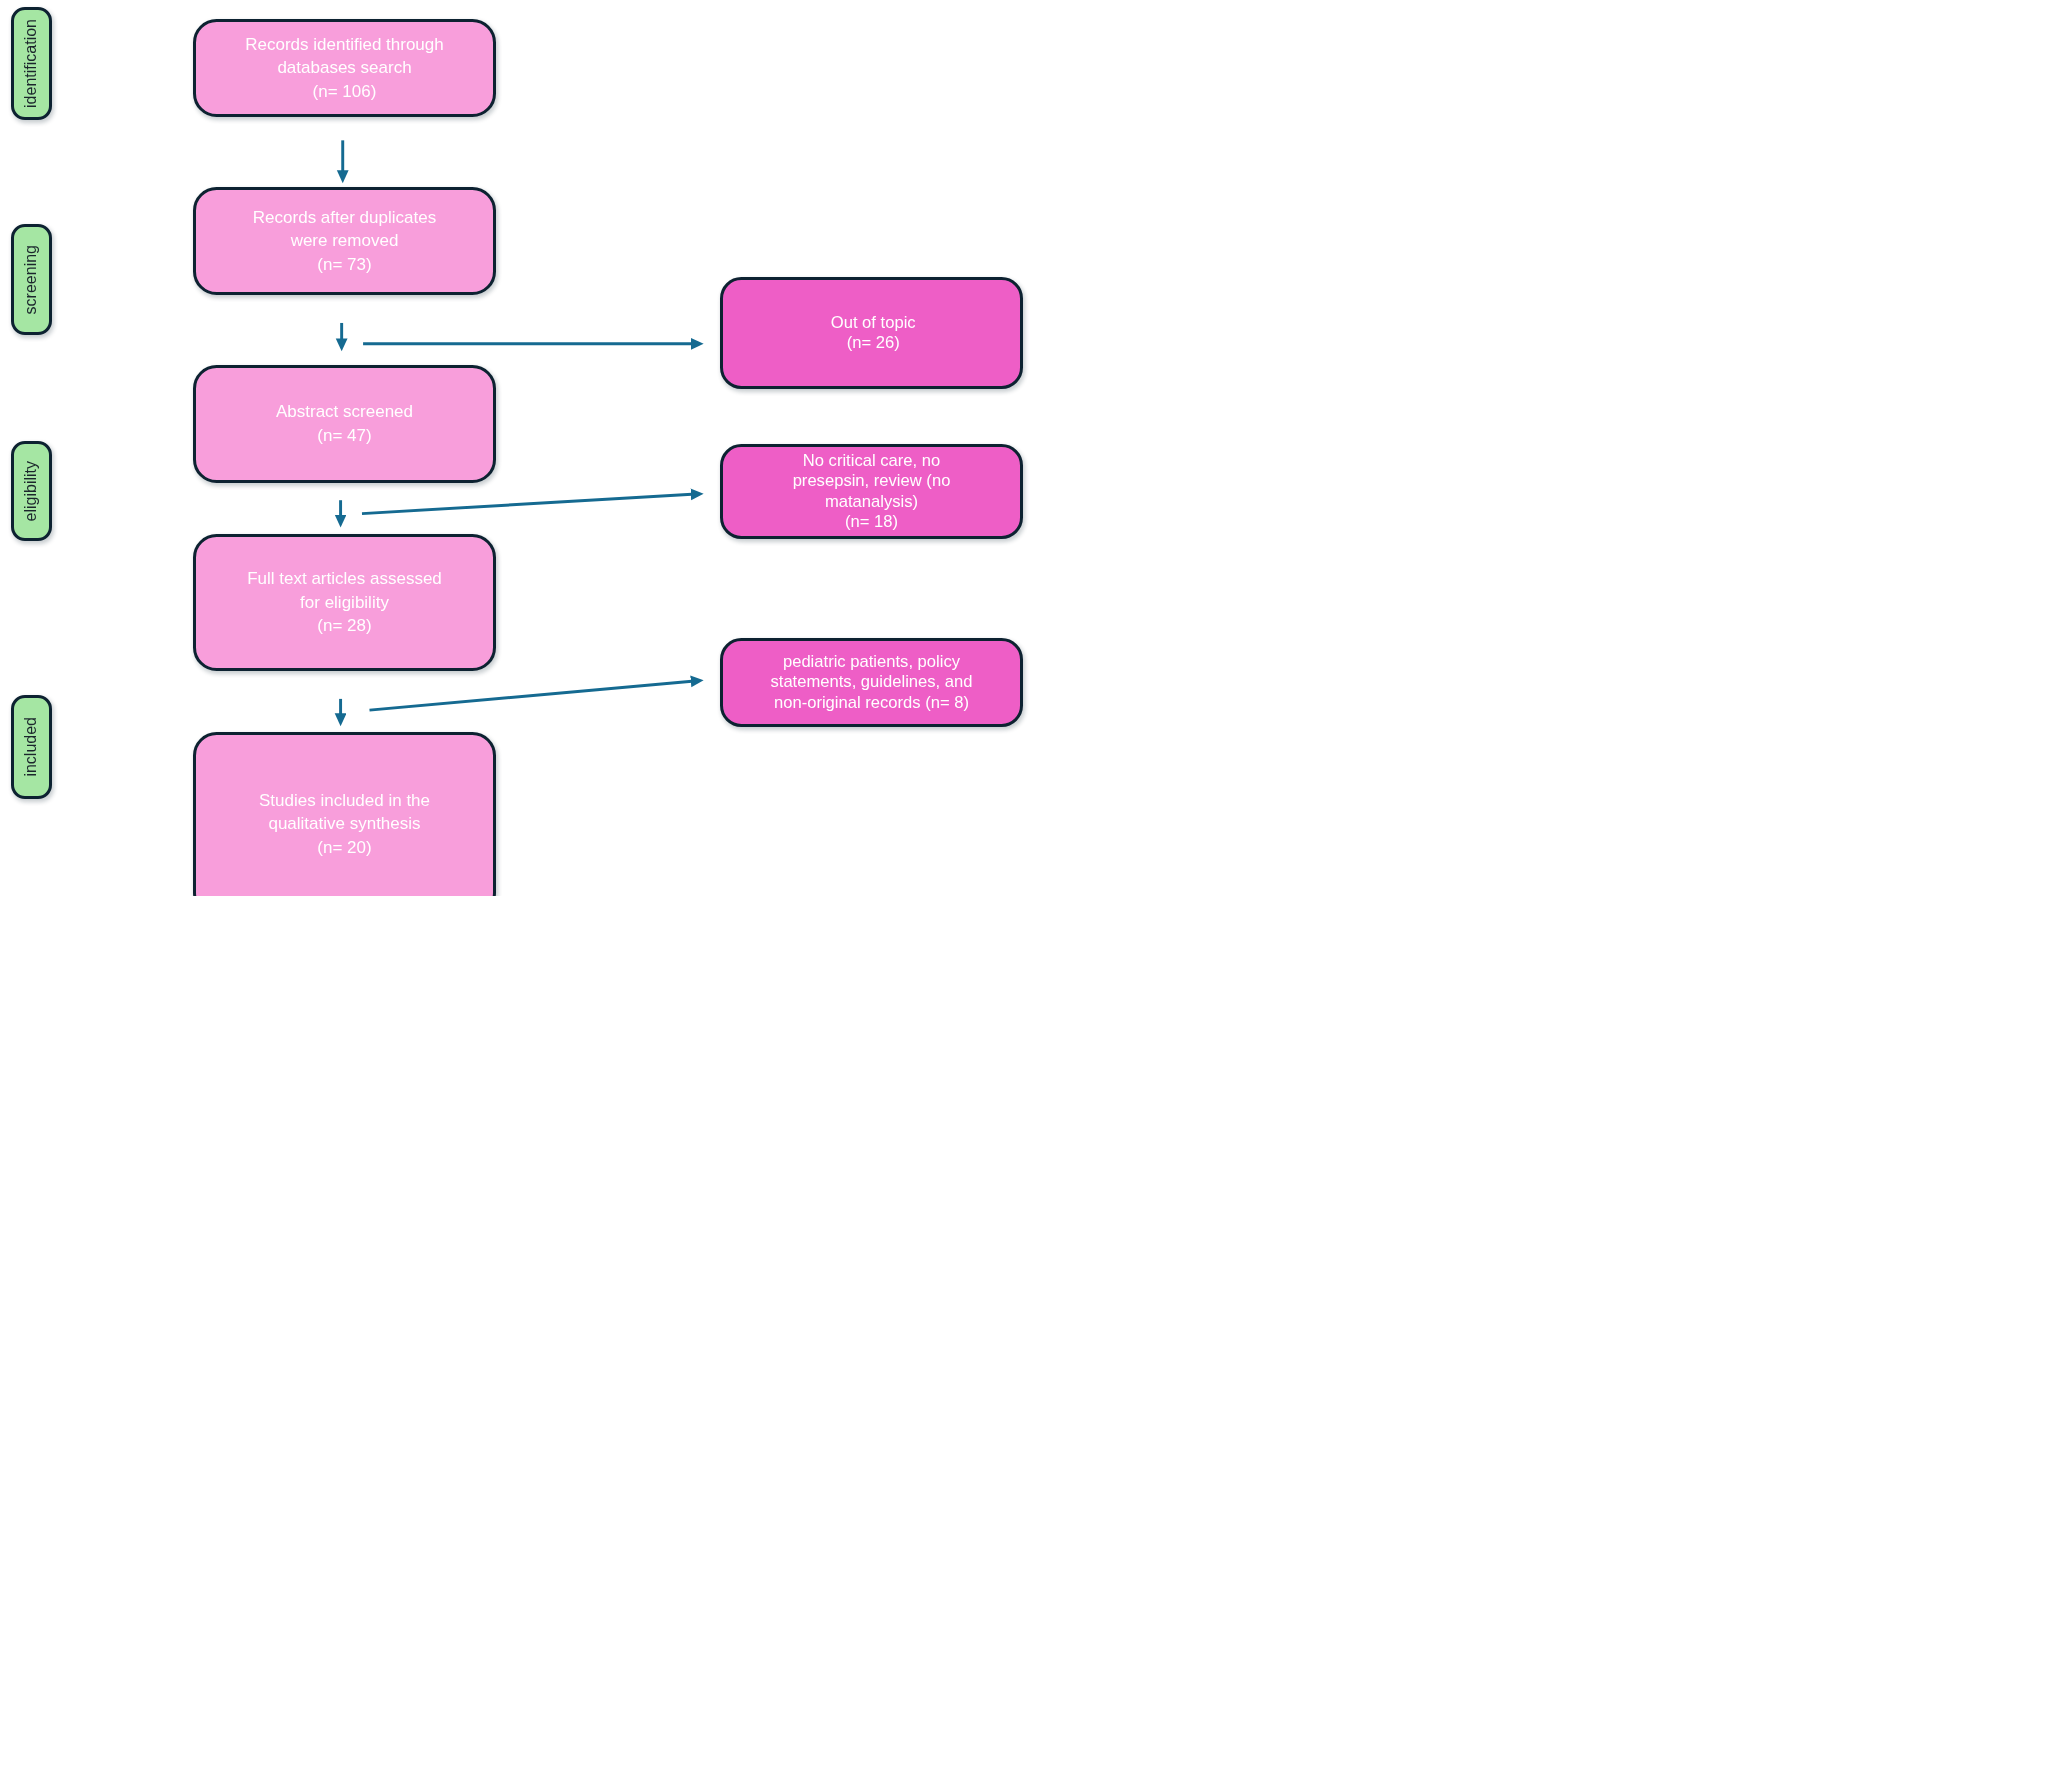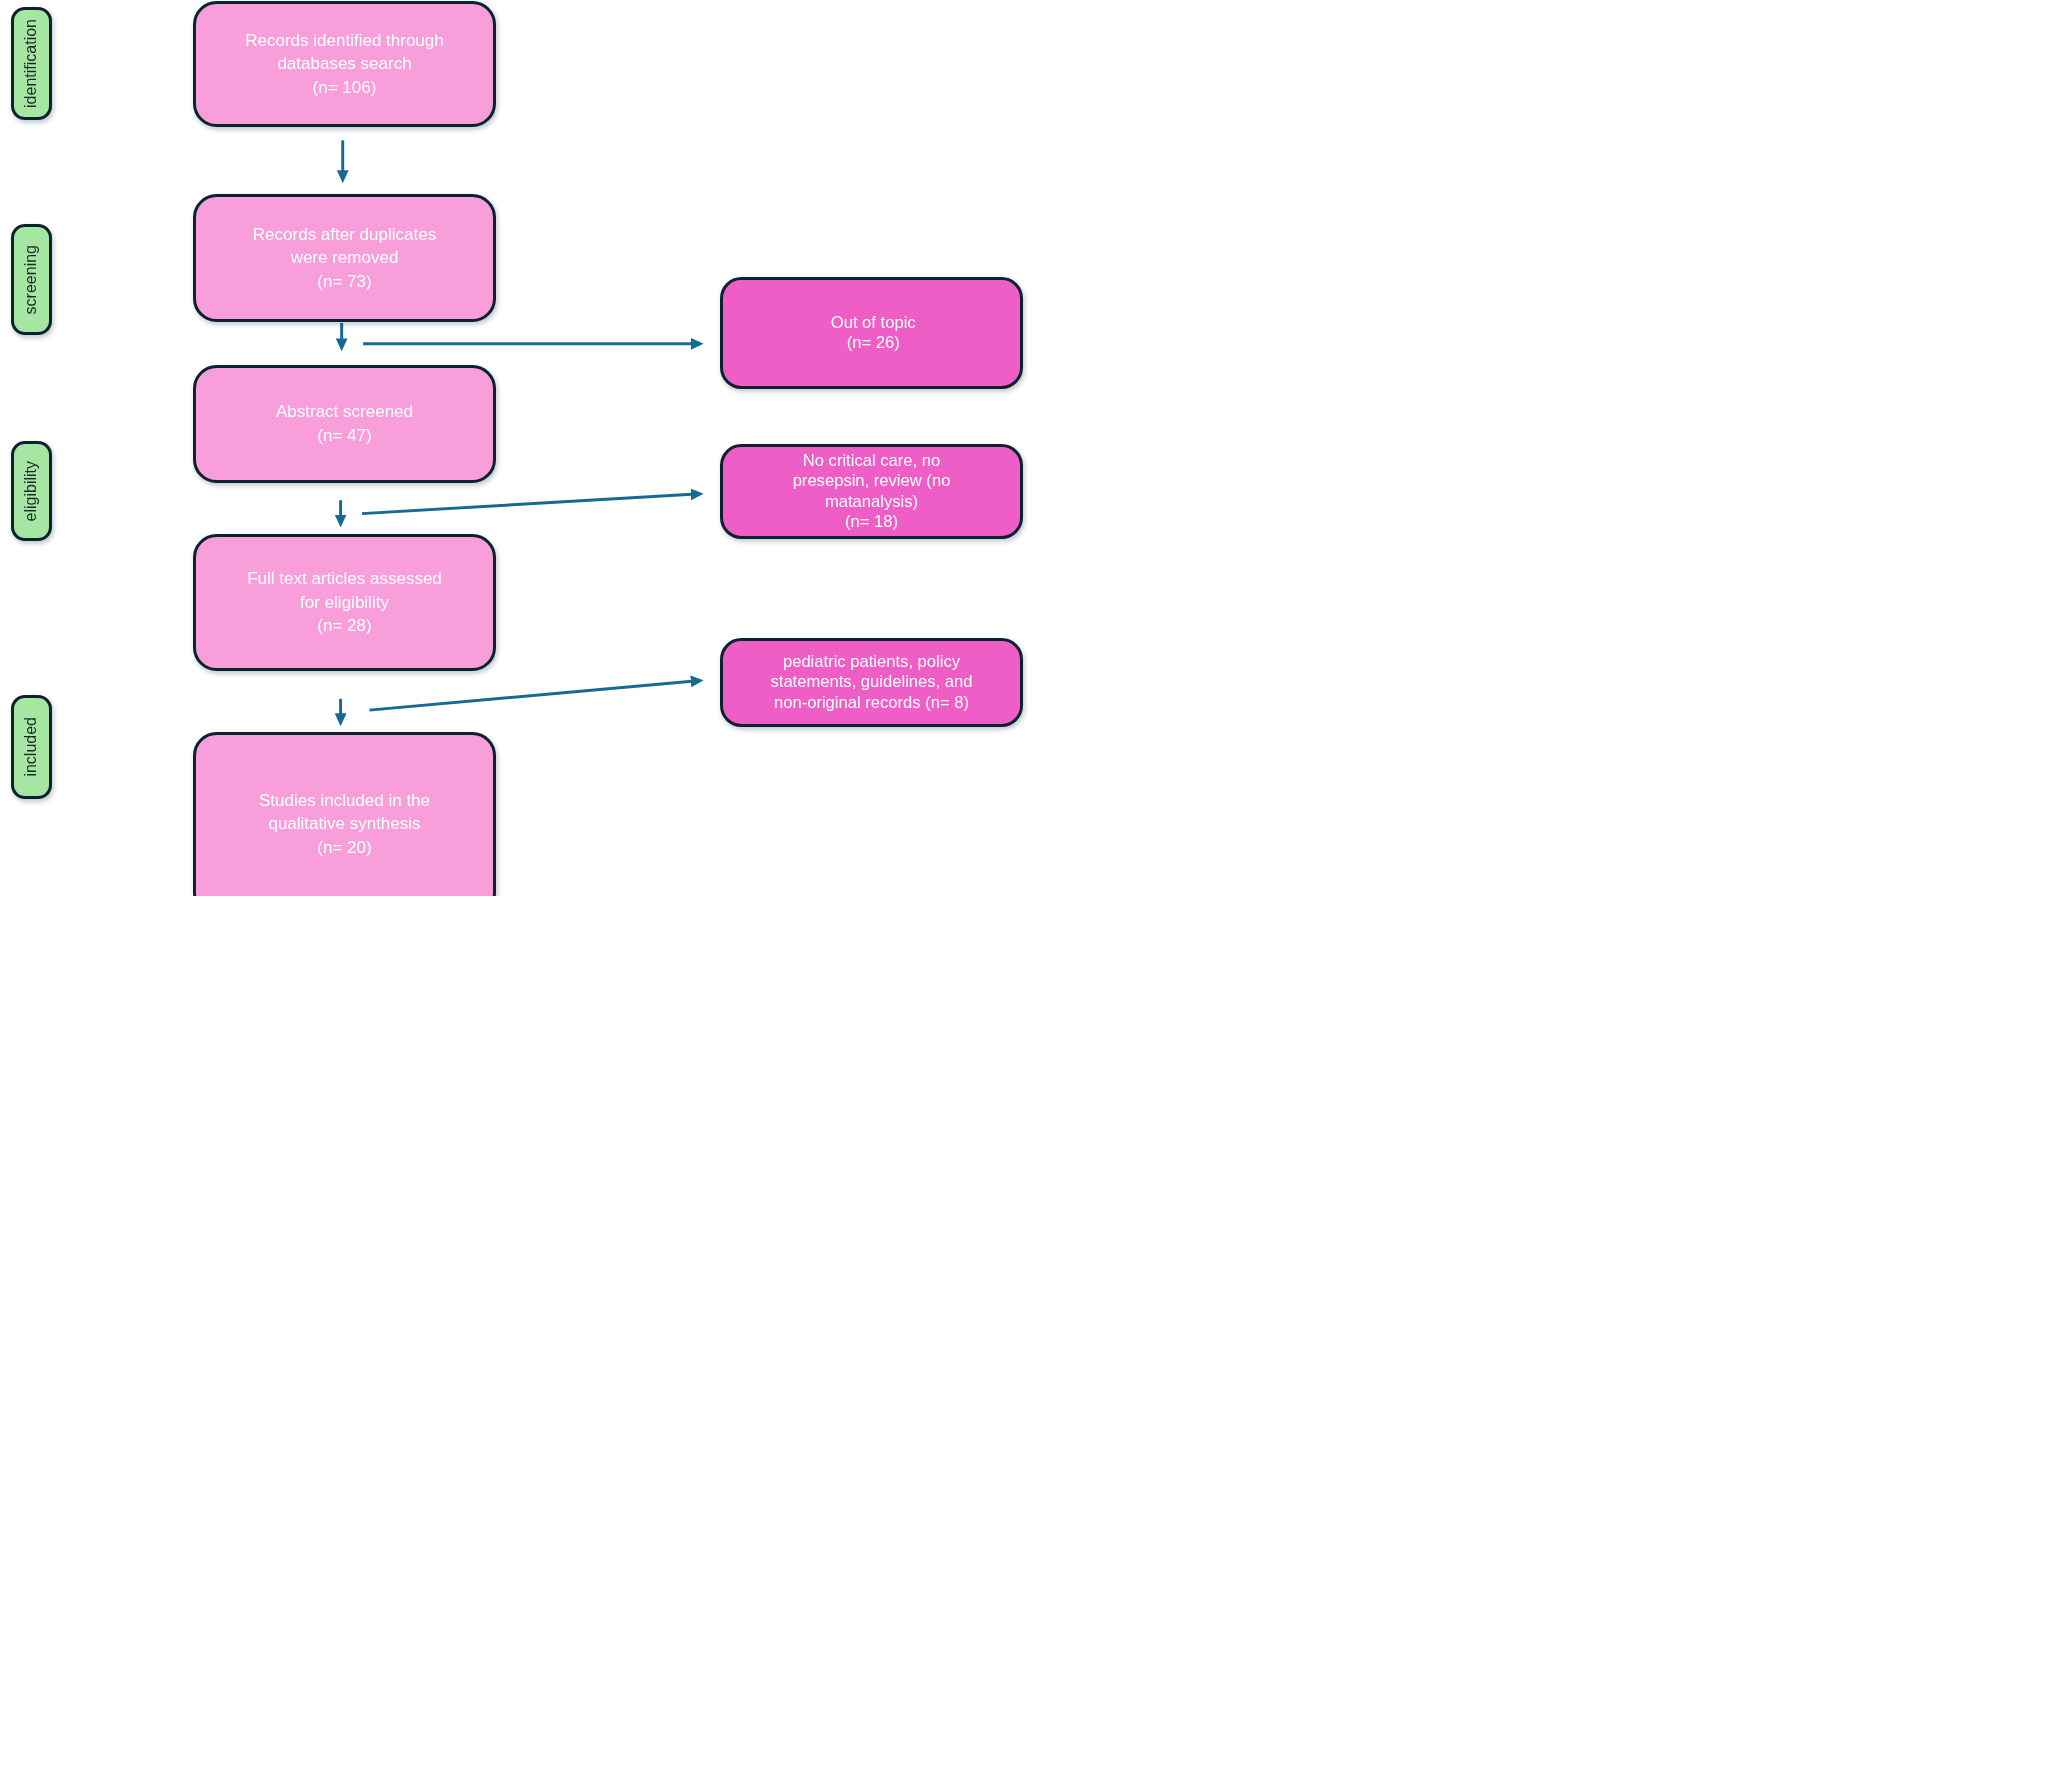--- a/index.html
+++ b/index.html
@@ -92,26 +92,26 @@
   <div class="box stage-box" style="top:224px;height:111px;">
     <span class="vtext">screening</span>
   </div>
   <div class="box stage-box" style="top:441px;height:100px;">
     <span class="vtext">eligibility</span>
   </div>
   <div class="box stage-box" style="top:695px;height:104px;">
     <span class="vtext">included</span>
   </div>
 
-  <div class="box flow-box" style="top:1px;height:126px;">
+  <div class="box flow-box" style="top:19px;height:98px;">
     <span>Records identified through
 databases search
 (n= 106)</span>
   </div>
-  <div class="box flow-box" style="top:194px;height:128px;">
+  <div class="box flow-box" style="top:187px;height:108px;">
     <span>Records after duplicates
 were removed
 (n= 73)</span>
   </div>
   <div class="box flow-box" style="top:365px;height:118px;">
     <span>Abstract screened
 (n= 47)</span>
   </div>
   <div class="box flow-box" style="top:534px;height:137px;">
     <span>Full text articles assessed

